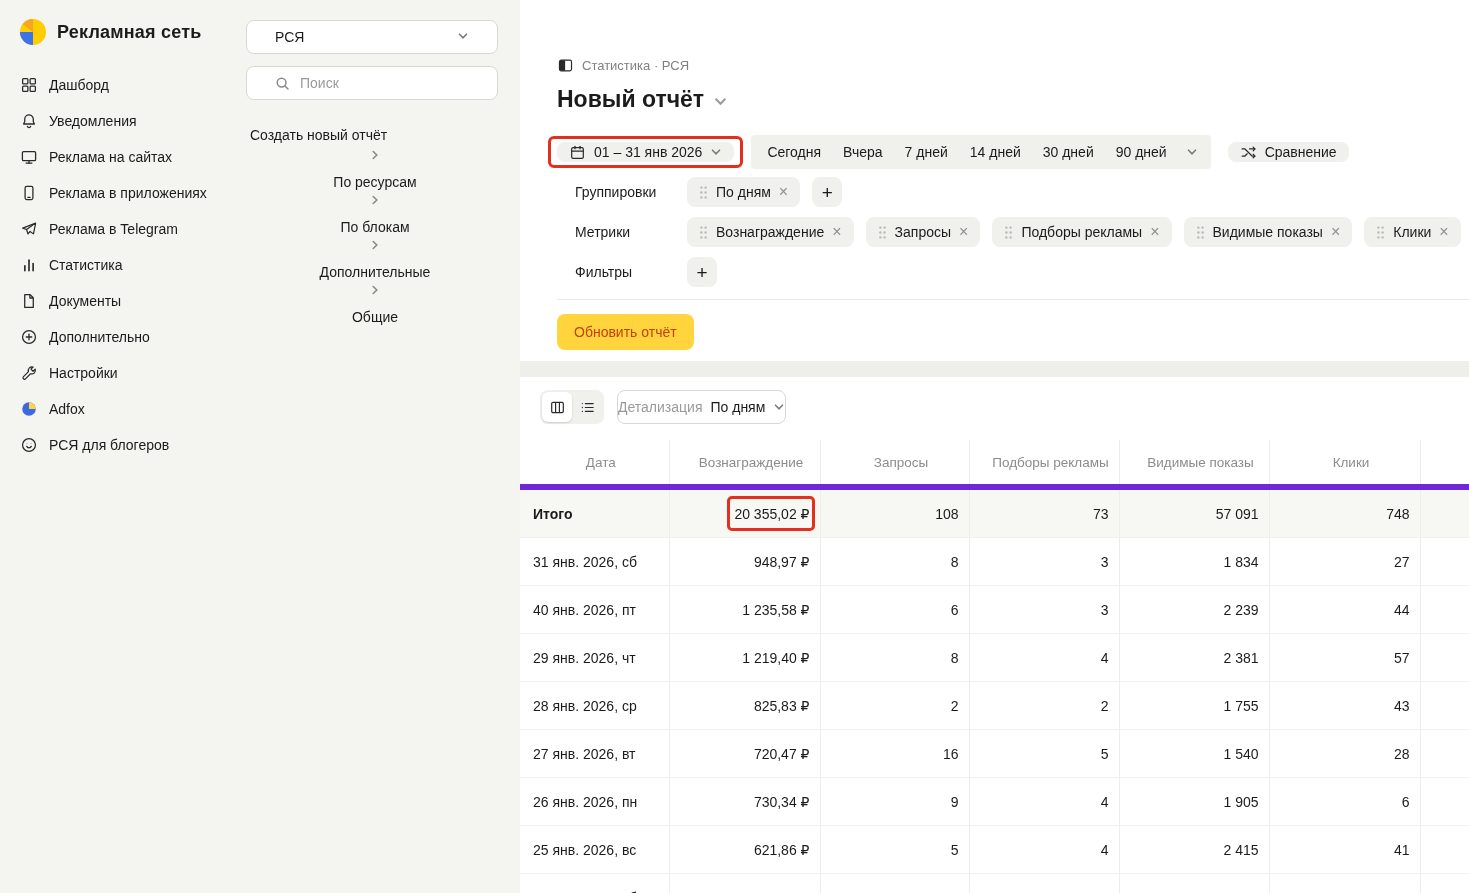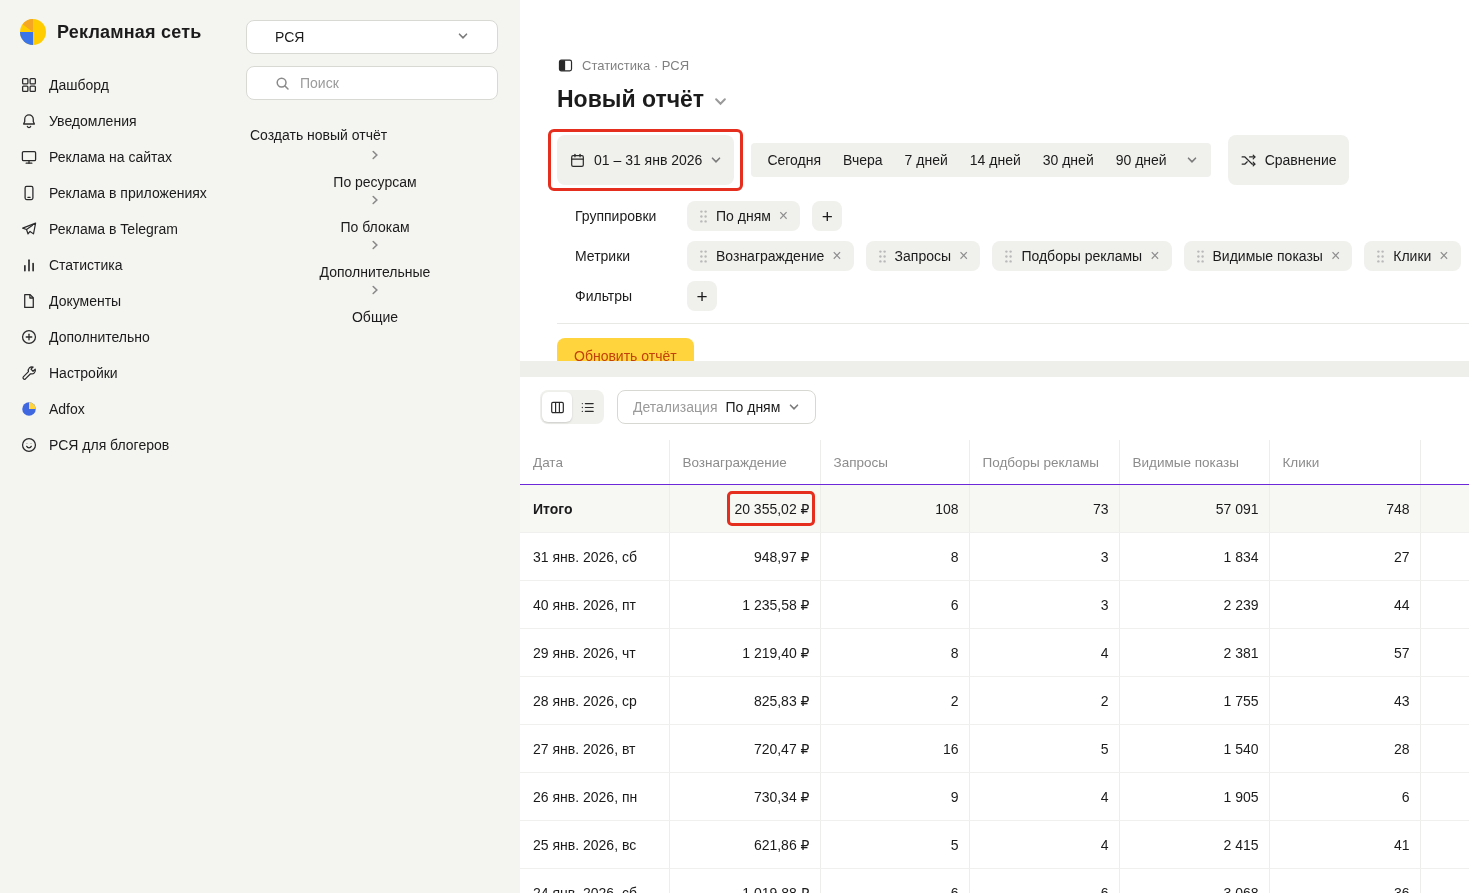--- a/index.html
+++ b/index.html
@@ -29,55 +29,55 @@
   .main{flex:1;min-width:0;background:#eeeeea;display:flex;flex-direction:column;}
   .config-card{background:#fff;height:361px;box-sizing:border-box;padding:28px 0 0 37px;overflow:hidden;position:relative;}
   .gap-strip{height:16px;background:#eeeeea;}
   .table-card{background:#fff;flex:1;padding-top:13px;overflow:hidden;}
 
   .breadcrumb{display:flex;align-items:center;gap:8px;color:#808080;font-size:13px;cursor:pointer;margin-top:29px;}
   .title-row{display:flex;align-items:center;gap:9px;margin-top:12px;}
   .page-title{font-size:23px;font-weight:700;}
 
   .toolbar{display:flex;align-items:center;margin-top:22px;gap:17px;}
-  .btn-gray{background:#f0f0ed;border-radius:8px;height:50px;display:inline-flex;align-items:center;gap:8px;
+  .btn-gray{background:#f0f0ed;border-radius:8px;height:20px;display:inline-flex;align-items:center;gap:8px;
     padding:0 12px;cursor:pointer;white-space:nowrap;}
   .quick{background:#f0f0ed;border-radius:4px;height:34px;display:flex;align-items:center;padding:0 5px;white-space:nowrap;}
   .quick .qr{padding:0 11px;cursor:pointer;}
   .quick .qchev{padding:0 8px;display:flex;align-items:center;cursor:pointer;}
 
   .annot-wrap{position:relative;display:inline-flex;}
   .red-frame{position:absolute;border:3px solid #e52e1e;border-radius:6px;pointer-events:none;}
   .rf-date{left:-9px;right:-9px;top:-6px;bottom:-6px;}
   .annot-val{position:relative;display:inline-block;}
   .rf-total{left:-7px;right:-5px;top:-10px;bottom:-9px;border-radius:5px;}
 
-  .filter-area{margin-top:16px;}
+  .filter-area{margin-top:8px;}
   .frow{display:flex;align-items:center;margin:0 0 10px 18px;min-height:30px;white-space:nowrap;overflow:hidden;}
   .flabel{width:112px;flex-shrink:0;}
   .chip{background:#f0f0ed;border-radius:8px;height:30px;display:inline-flex;align-items:center;gap:8px;
     padding:0 12px;margin-right:12px;cursor:grab;flex-shrink:0;}
   .chip .x{color:#8f8f8f;font-size:16px;line-height:1;cursor:pointer;}
   .plus-btn{width:30px;height:30px;border-radius:8px;background:#f0f0ed;display:inline-flex;align-items:center;
     justify-content:center;font-size:19px;line-height:1;cursor:pointer;flex-shrink:0;color:#1b1b1b;}
   .config-divider{border-top:1px solid #e8e8e5;margin-top:12px;}
   .update-btn{margin-top:14px;background:#ffd43d;border:none;border-radius:8px;height:36px;padding:0 17px;
     font:inherit;font-weight:500;cursor:pointer;color:#c2410c;}
 
   .table-toolbar{display:flex;align-items:center;gap:13px;margin-left:20px;}
   .view-toggle{background:#f0f0ed;border-radius:8px;height:34px;display:flex;align-items:center;padding:0 2px;}
   .vt-btn{width:30px;height:30px;border-radius:6px;display:flex;align-items:center;justify-content:center;cursor:pointer;}
   .vt-btn.active{background:#fff;box-shadow:0 1px 2px rgba(0,0,0,.15);}
   .detail-ctl{border:1px solid #d8d8d3;border-radius:8px;height:34px;box-sizing:border-box;display:inline-flex;
-    align-items:center;gap:8px;padding:0 15px;cursor:pointer;}
+    align-items:center;gap:8px;padding:0 0;cursor:pointer;}
   .detail-lbl{color:#9a9a9a;}
 
   table.stats{border-collapse:collapse;table-layout:fixed;width:100%;margin-top:16px;}
-  table.stats th{font-weight:400;color:#8c8c8c;font-size:13.5px;text-align:left;padding:0 0 0 13px;height:44px;
-    border-bottom:1px solid #6d28d9;white-space:nowrap;overflow:hidden;}
+  table.stats th{font-weight:400;color:#8c8c8c;font-size:13.5px;text-align:center;padding:0 0 0 13px;height:44px;
+    border-bottom:6px solid #6d28d9;white-space:nowrap;overflow:hidden;}
   table.stats td{height:45px;border-bottom:1px solid #f0f0ee;white-space:nowrap;overflow:hidden;}
   table.stats th + th, table.stats td + td{border-left:1px solid #ededea;}
   td.date{padding-left:13px;}
   td.num{text-align:right;padding-right:10px;}
   tr.total-row td{background:#f7f7f4;}
   tr.total-row td.date{font-weight:700;}
 
   .c1{width:149px;} .c2{width:151px;} .c3{width:149px;} .c4{width:150px;} .c5{width:150px;} .c6{width:151px;} .c7{width:49px;}
 </style>
 </head>

